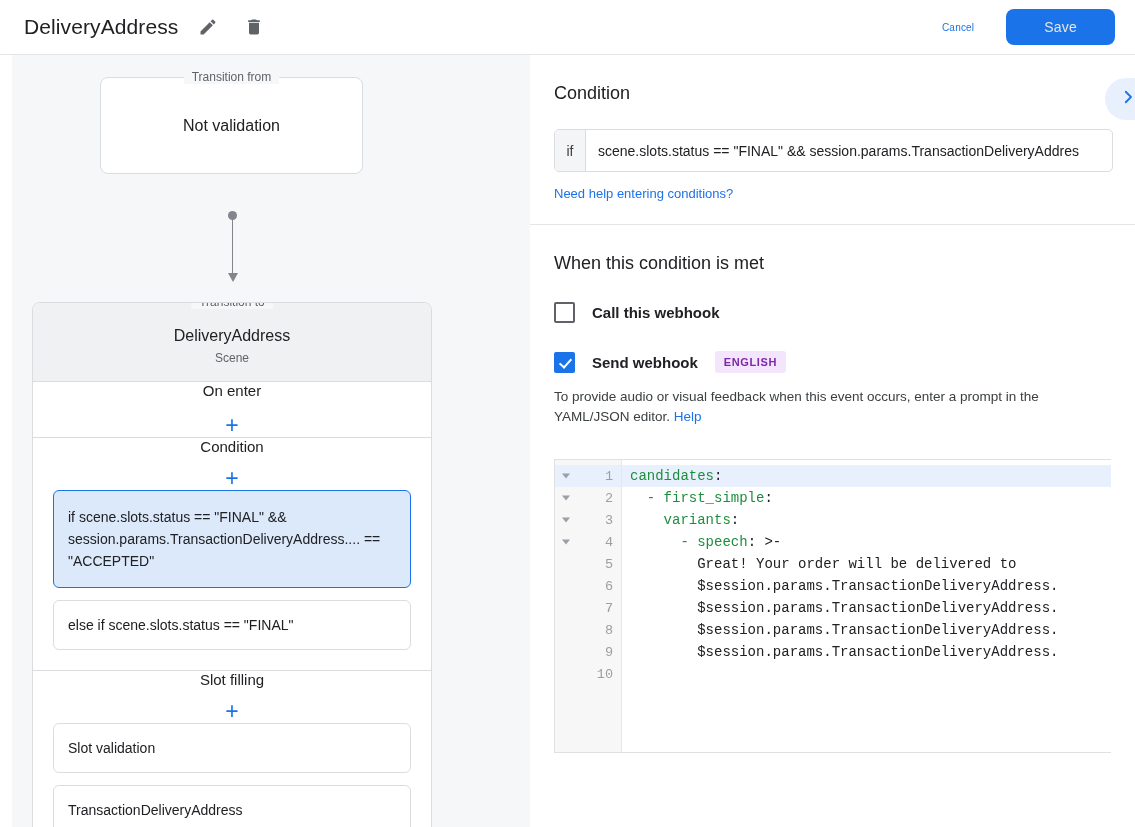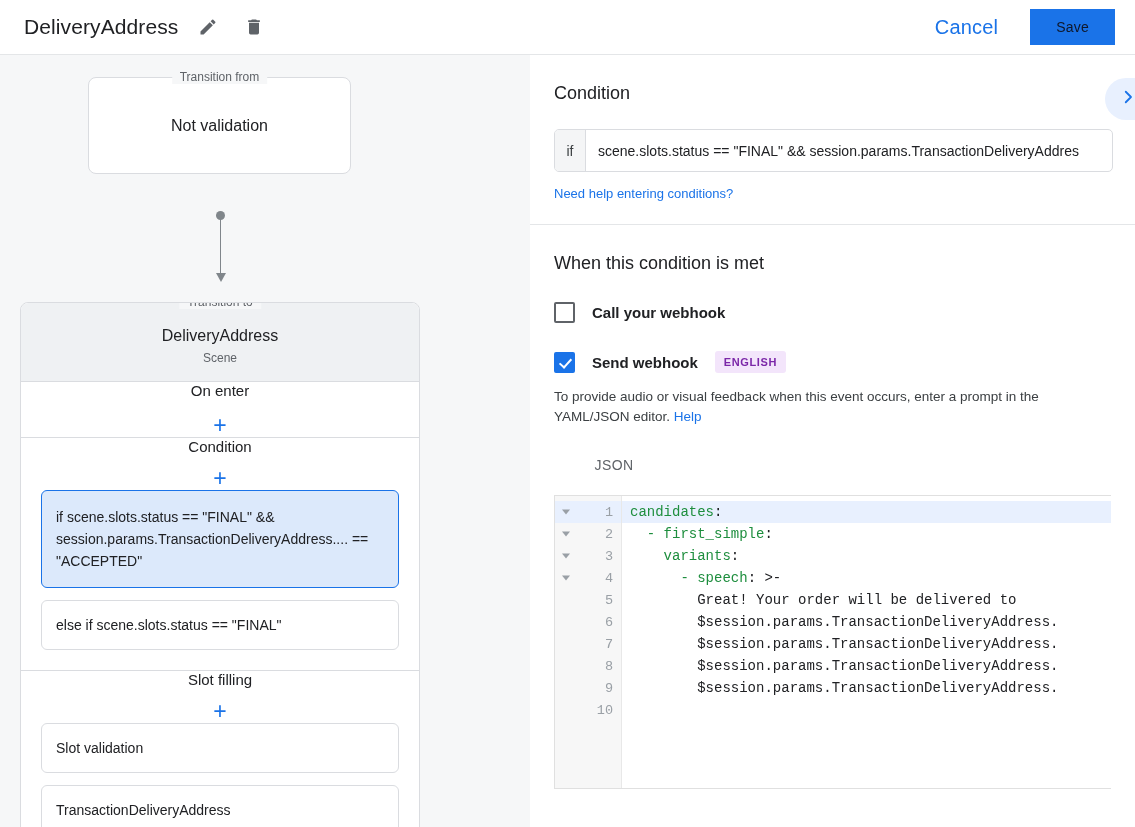--- a/index.html
+++ b/index.html
@@ -34,54 +34,54 @@
     width: 32px; height: 32px;
     margin-left: 14px;
     display: flex; align-items: center; justify-content: center;
     border-radius: 50%;
     cursor: pointer;
     flex: 0 0 auto;
   }
   .icon-btn svg { display: block; }
   .appbar-spacer { flex: 1 1 auto; }
   .btn-cancel {
-    font-size: 20px;
+    font-size: 10px;
     font-weight: 500;
     color: #1a73e8;
     background: transparent;
     border: none;
     padding: 9px 16px;
     border-radius: 4px;
     cursor: pointer;
     letter-spacing: 0.2px;
     font-family: inherit;
   }
   .btn-save {
     font-size: 14px;
     font-weight: 500;
-    color: #0f172a;
+    color: #e5e5e5;
     background: #1a73e8;
     border: none;
-    padding: 10px 26px;
-    border-radius: 0;
+    padding: 10px 38px;
+    border-radius: 8px;
     margin-left: 16px;
     cursor: pointer;
     letter-spacing: 0.2px;
     font-family: inherit;
   }
 
   
   .body-wrap {
     position: absolute;
     left: 0; top: 55px;
     width: 1135px; height: 772px;
   }
   .left-pane {
     position: absolute;
-    left: 0; top: 0;
+    left: 12px; top: 0;
     width: 530px; height: 772px;
     background: #f6f7f8;
     overflow: hidden;
   }
   .right-pane {
     position: absolute;
     left: 530px; top: 0;
     width: 605px; height: 772px;
     background: #ffffff;
     overflow: hidden;
@@ -466,36 +466,35 @@
       </div>
 
       <a class="help-link">Need help entering conditions?</a>
     </div>
 
     <div class="met-block">
       <div class="met-title">When this condition is met</div>
 
       <div class="check-row">
         <div class="cbox"></div>
-        <span class="check-label">Call your webhook</span>
+        <span class="check-label">Call this webhook</span>
       </div>
 
       <div class="check-row">
         <div class="cbox checked"></div>
         <span class="check-label">Send webhook</span>
         <span class="lang-badge">ENGLISH</span>
       </div>
 
       <div class="helper-text">
         <span>To provide audio or visual feedback when this event occurs, enter a prompt in the YAML/JSON editor.</span>
         <a>Help</a>
       </div>
 
       <div class="tabs">
-        <div class="tab">JSON</div>
       </div>
 
       <div class="editor">
         <div class="gutter" id="gutter">
             <div class="gut-row hl">
               <span class="fold"></span>
               <span>1</span>
             </div>
             <div class="gut-row">
               <span class="fold"></span>

